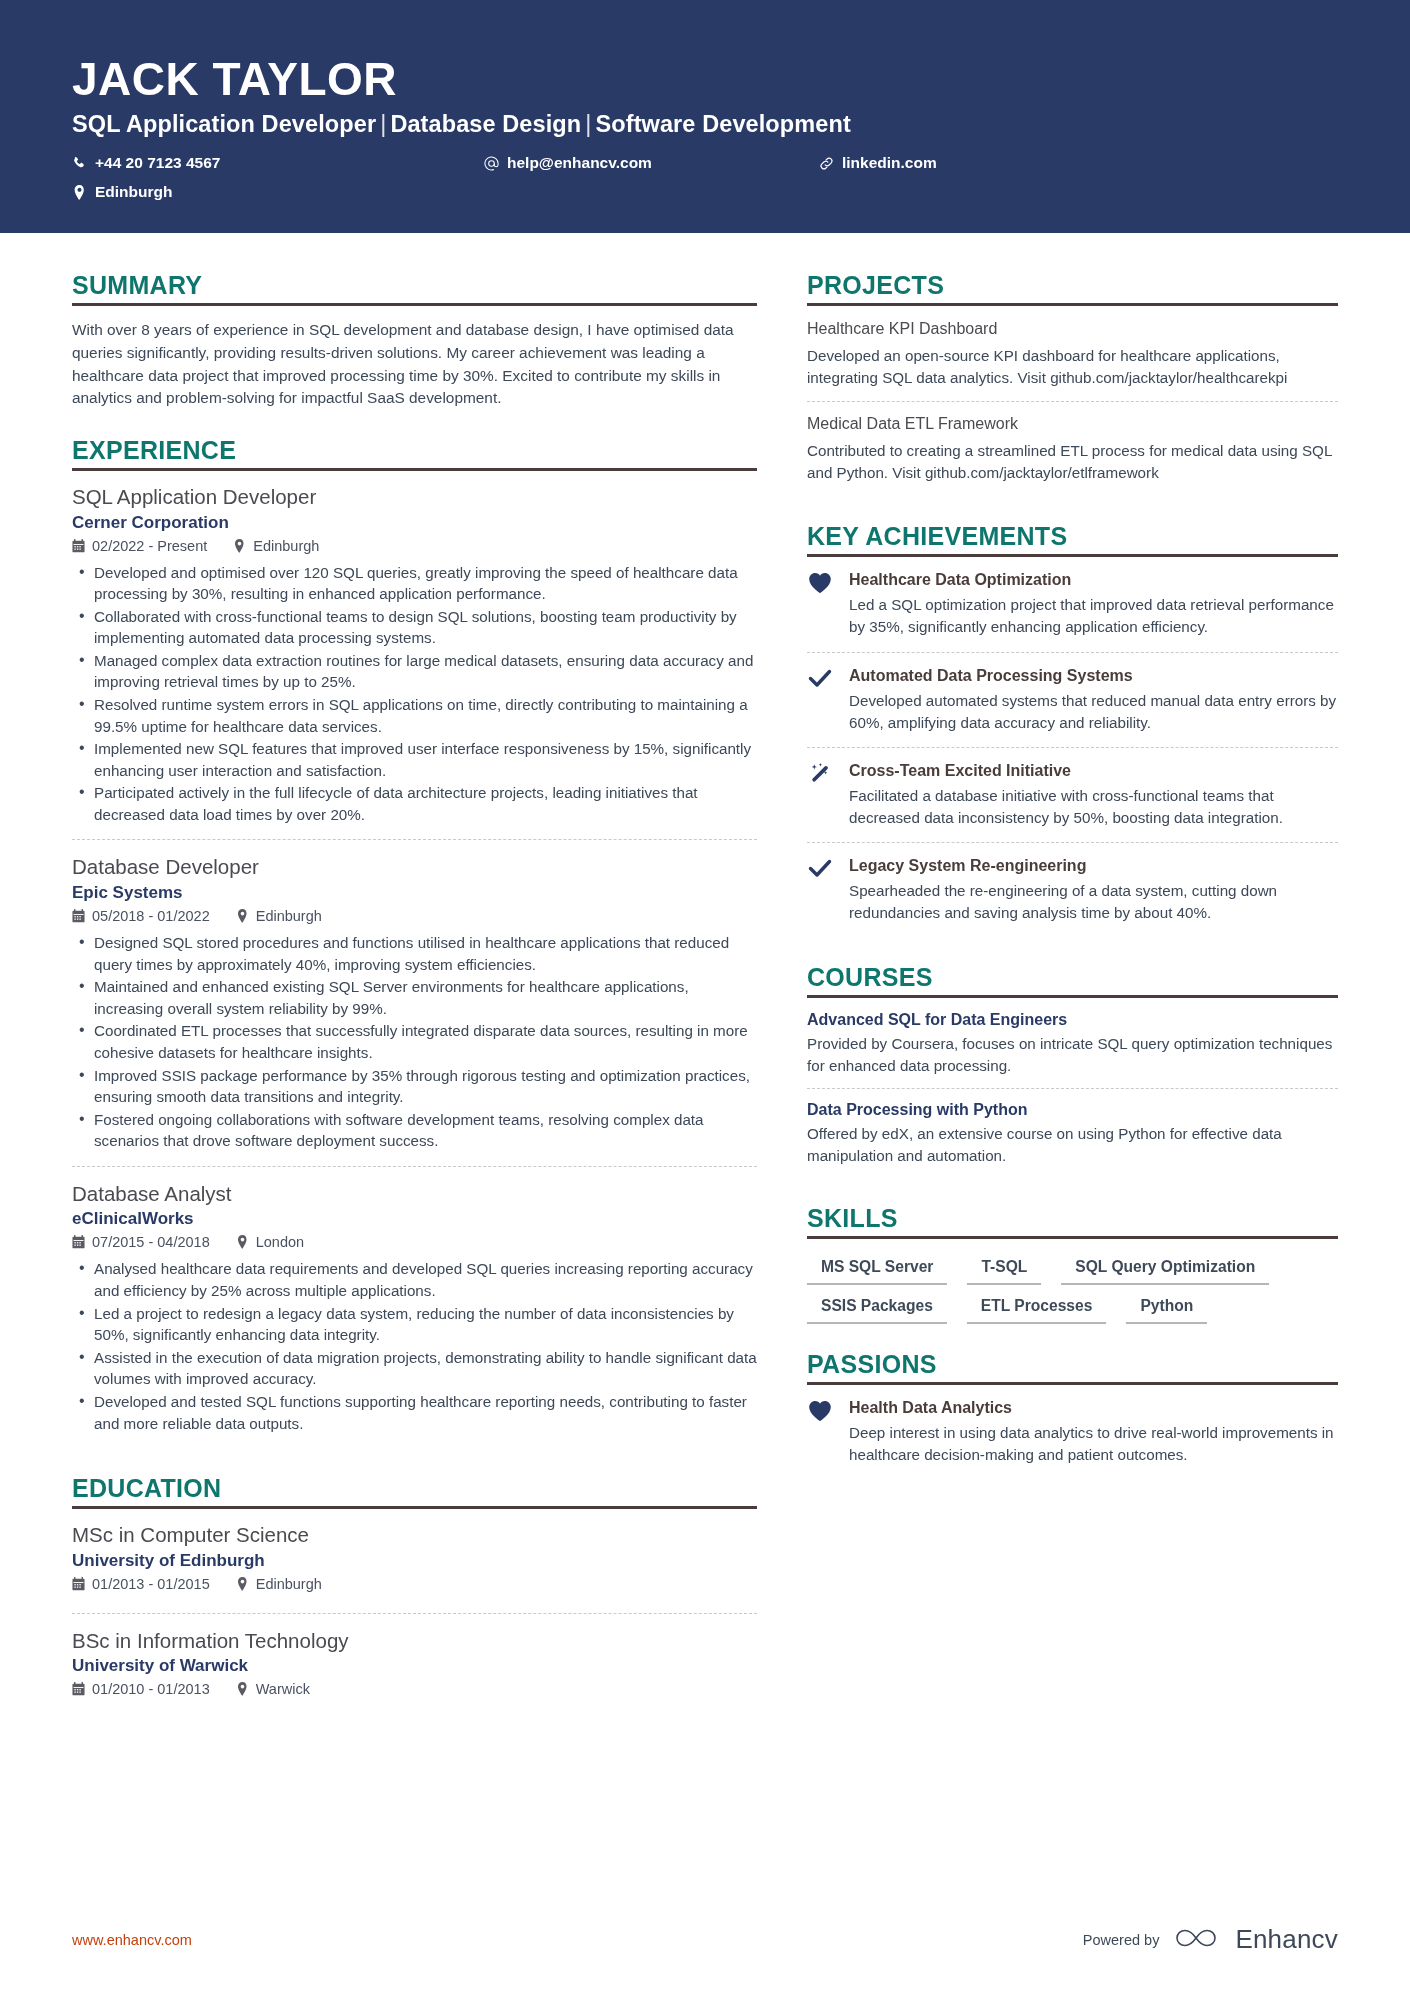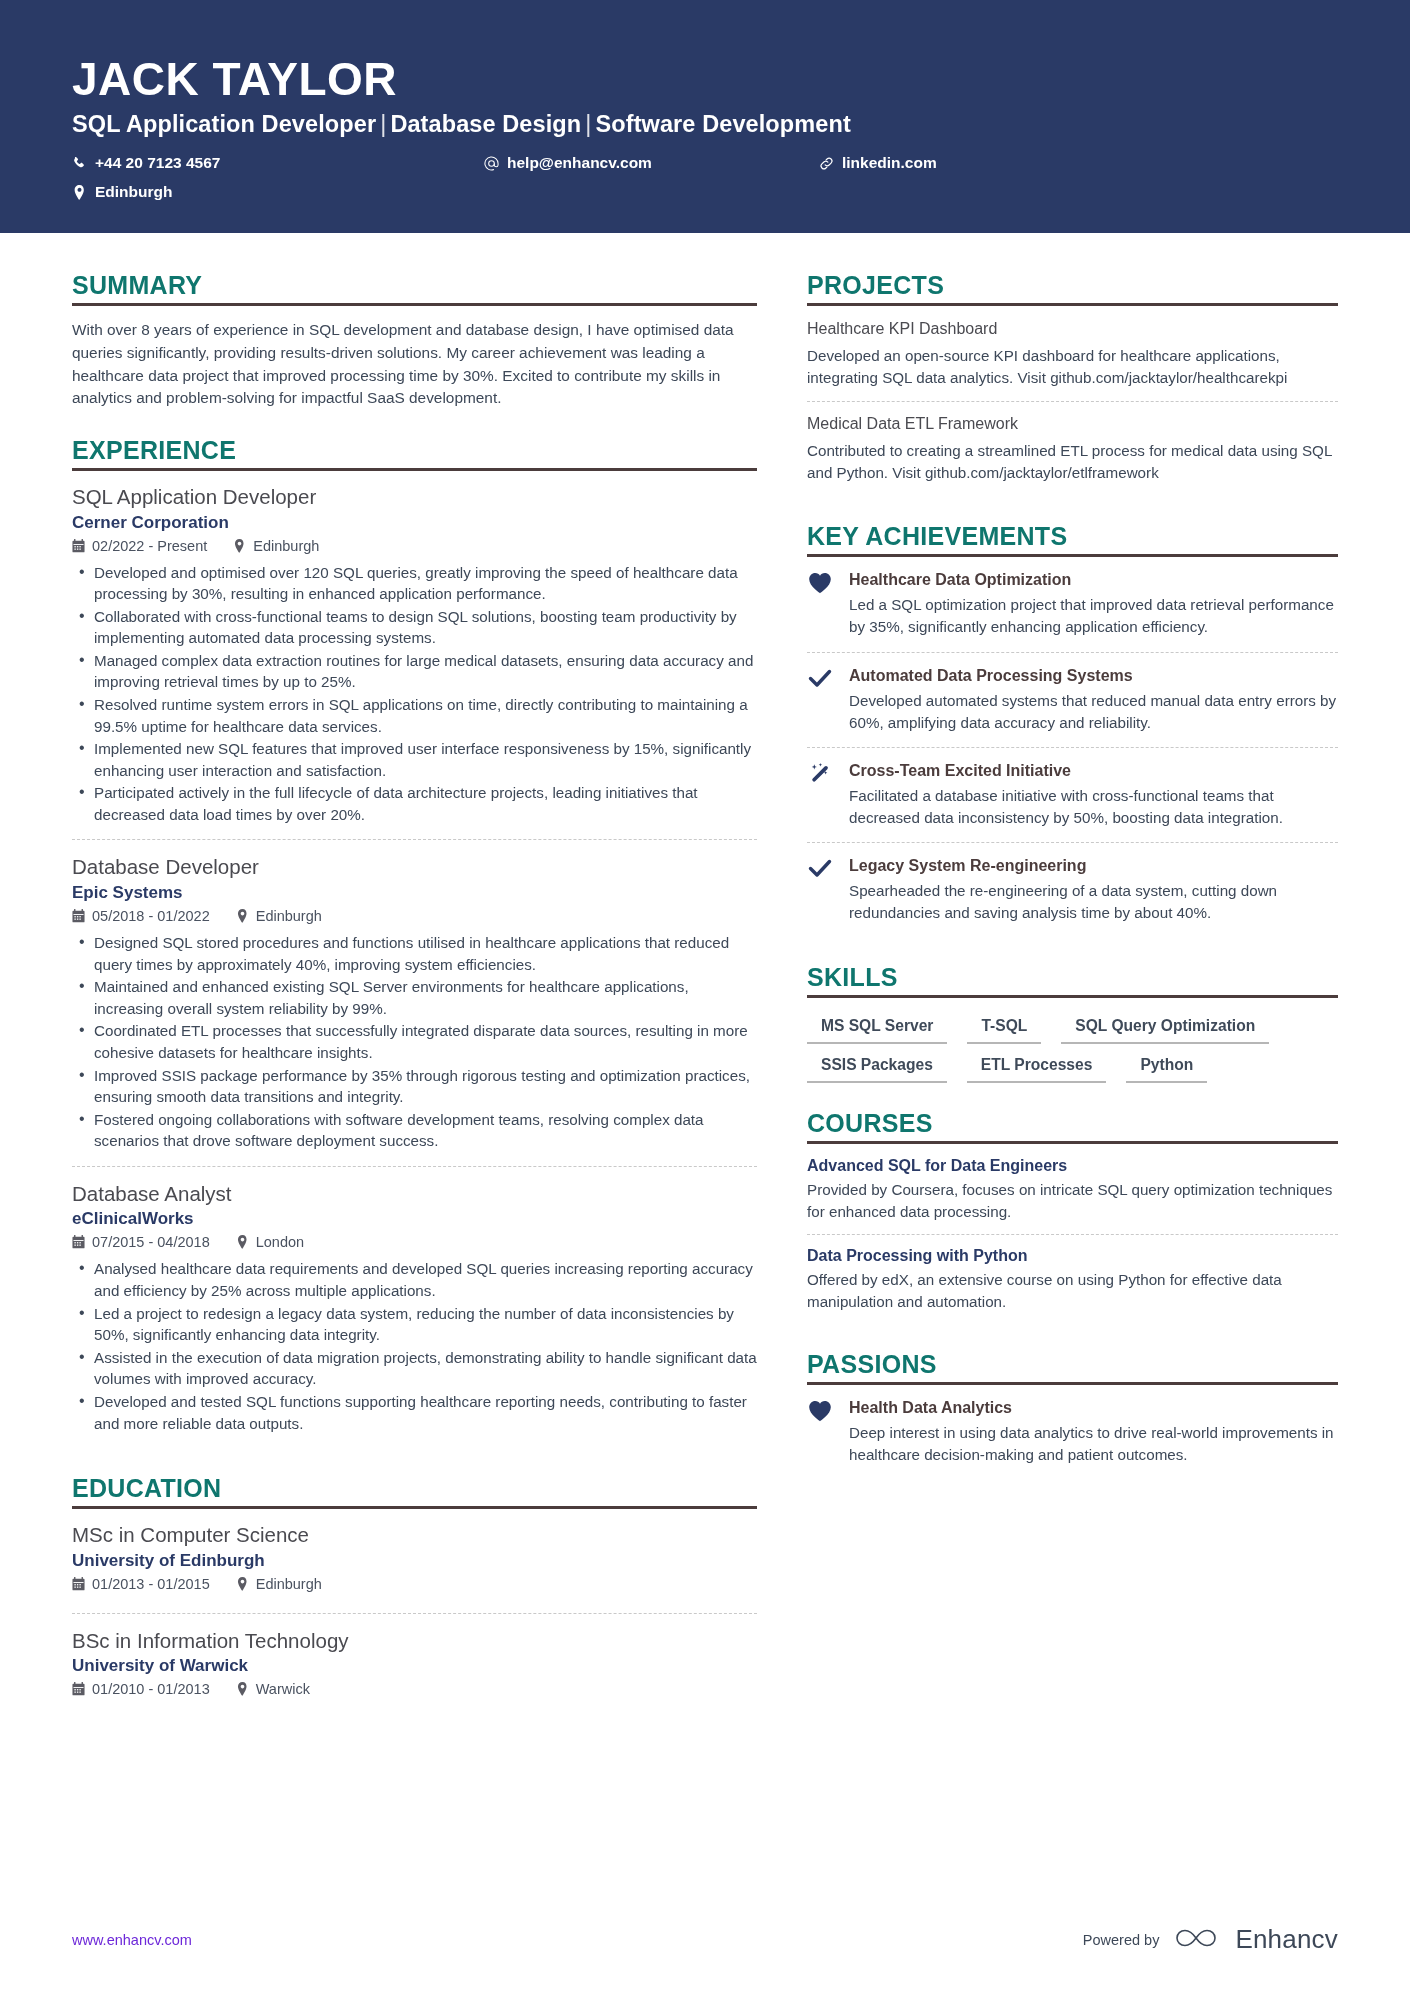--- a/index.html
+++ b/index.html
@@ -272,21 +272,21 @@
   .footer {
     margin-top: auto;
     padding: 0 72px 40px 72px;
     display: flex;
     align-items: center;
     justify-content: space-between;
   }
   .footer-url {
     font-family: "Liberation Sans Narrow", "Liberation Sans", sans-serif;
     font-size: 14.5px;
-    color: #6d28d9;
+    color: #c2410c;
   }
   .footer-right {
     display: flex;
     align-items: center;
     gap: 14px;
   }
   .powered {
     font-size: 14.5px;
     color: #3d4858;
   }
@@ -628,42 +628,42 @@
               </div>
               <div class="ach-body">
                 <div class="ach-title">Legacy System Re-engineering</div>
                 <div class="ach-desc">Spearheaded the re-engineering of a data system, cutting down redundancies and saving analysis time by about 40%.</div>
               </div>
             </div>
           </div>
       </div>
 
       <div class="sec">
+        <div class="sec-title">COURSES</div>
+        <div id="courses-list">
+            <div class="course">
+              <div class="course-title">Advanced SQL for Data Engineers</div>
+              <div class="course-desc">Provided by Coursera, focuses on intricate SQL query optimization techniques for enhanced data processing.</div>
+            </div>
+            <div class="course">
+              <div class="course-title">Data Processing with Python</div>
+              <div class="course-desc">Offered by edX, an extensive course on using Python for effective data manipulation and automation.</div>
+            </div>
+          </div>
+      </div>
+
+      <div class="sec">
         <div class="sec-title">SKILLS</div>
         <div class="skills-wrap" id="skills-list">
             <span class="skill-tag">MS SQL Server</span>
             <span class="skill-tag">T-SQL</span>
             <span class="skill-tag">SQL Query Optimization</span>
             <span class="skill-tag">SSIS Packages</span>
             <span class="skill-tag">ETL Processes</span>
             <span class="skill-tag">Python</span>
-          </div>
-      </div>
-
-      <div class="sec">
-        <div class="sec-title">COURSES</div>
-        <div id="courses-list">
-            <div class="course">
-              <div class="course-title">Advanced SQL for Data Engineers</div>
-              <div class="course-desc">Provided by Coursera, focuses on intricate SQL query optimization techniques for enhanced data processing.</div>
-            </div>
-            <div class="course">
-              <div class="course-title">Data Processing with Python</div>
-              <div class="course-desc">Offered by edX, an extensive course on using Python for effective data manipulation and automation.</div>
-            </div>
           </div>
       </div>
 
       <div class="sec">
         <div class="sec-title">PASSIONS</div>
         <div id="passions-list">
             <div class="ach">
               <div class="ach-icon">
                 <svg width="24" height="22" viewBox="0 0 24 22" fill="#2a3a66">
                   <path d="M12 21.2S1.2 14.3 1.2 7.3C1.2 3.6 4 1 7.2 1c2.1 0 3.9 1.1 4.8 2.7C12.9 2.1 14.7 1 16.8 1 20 1 22.8 3.6 22.8 7.3c0 7-10.8 13.9-10.8 13.9z"></path>

